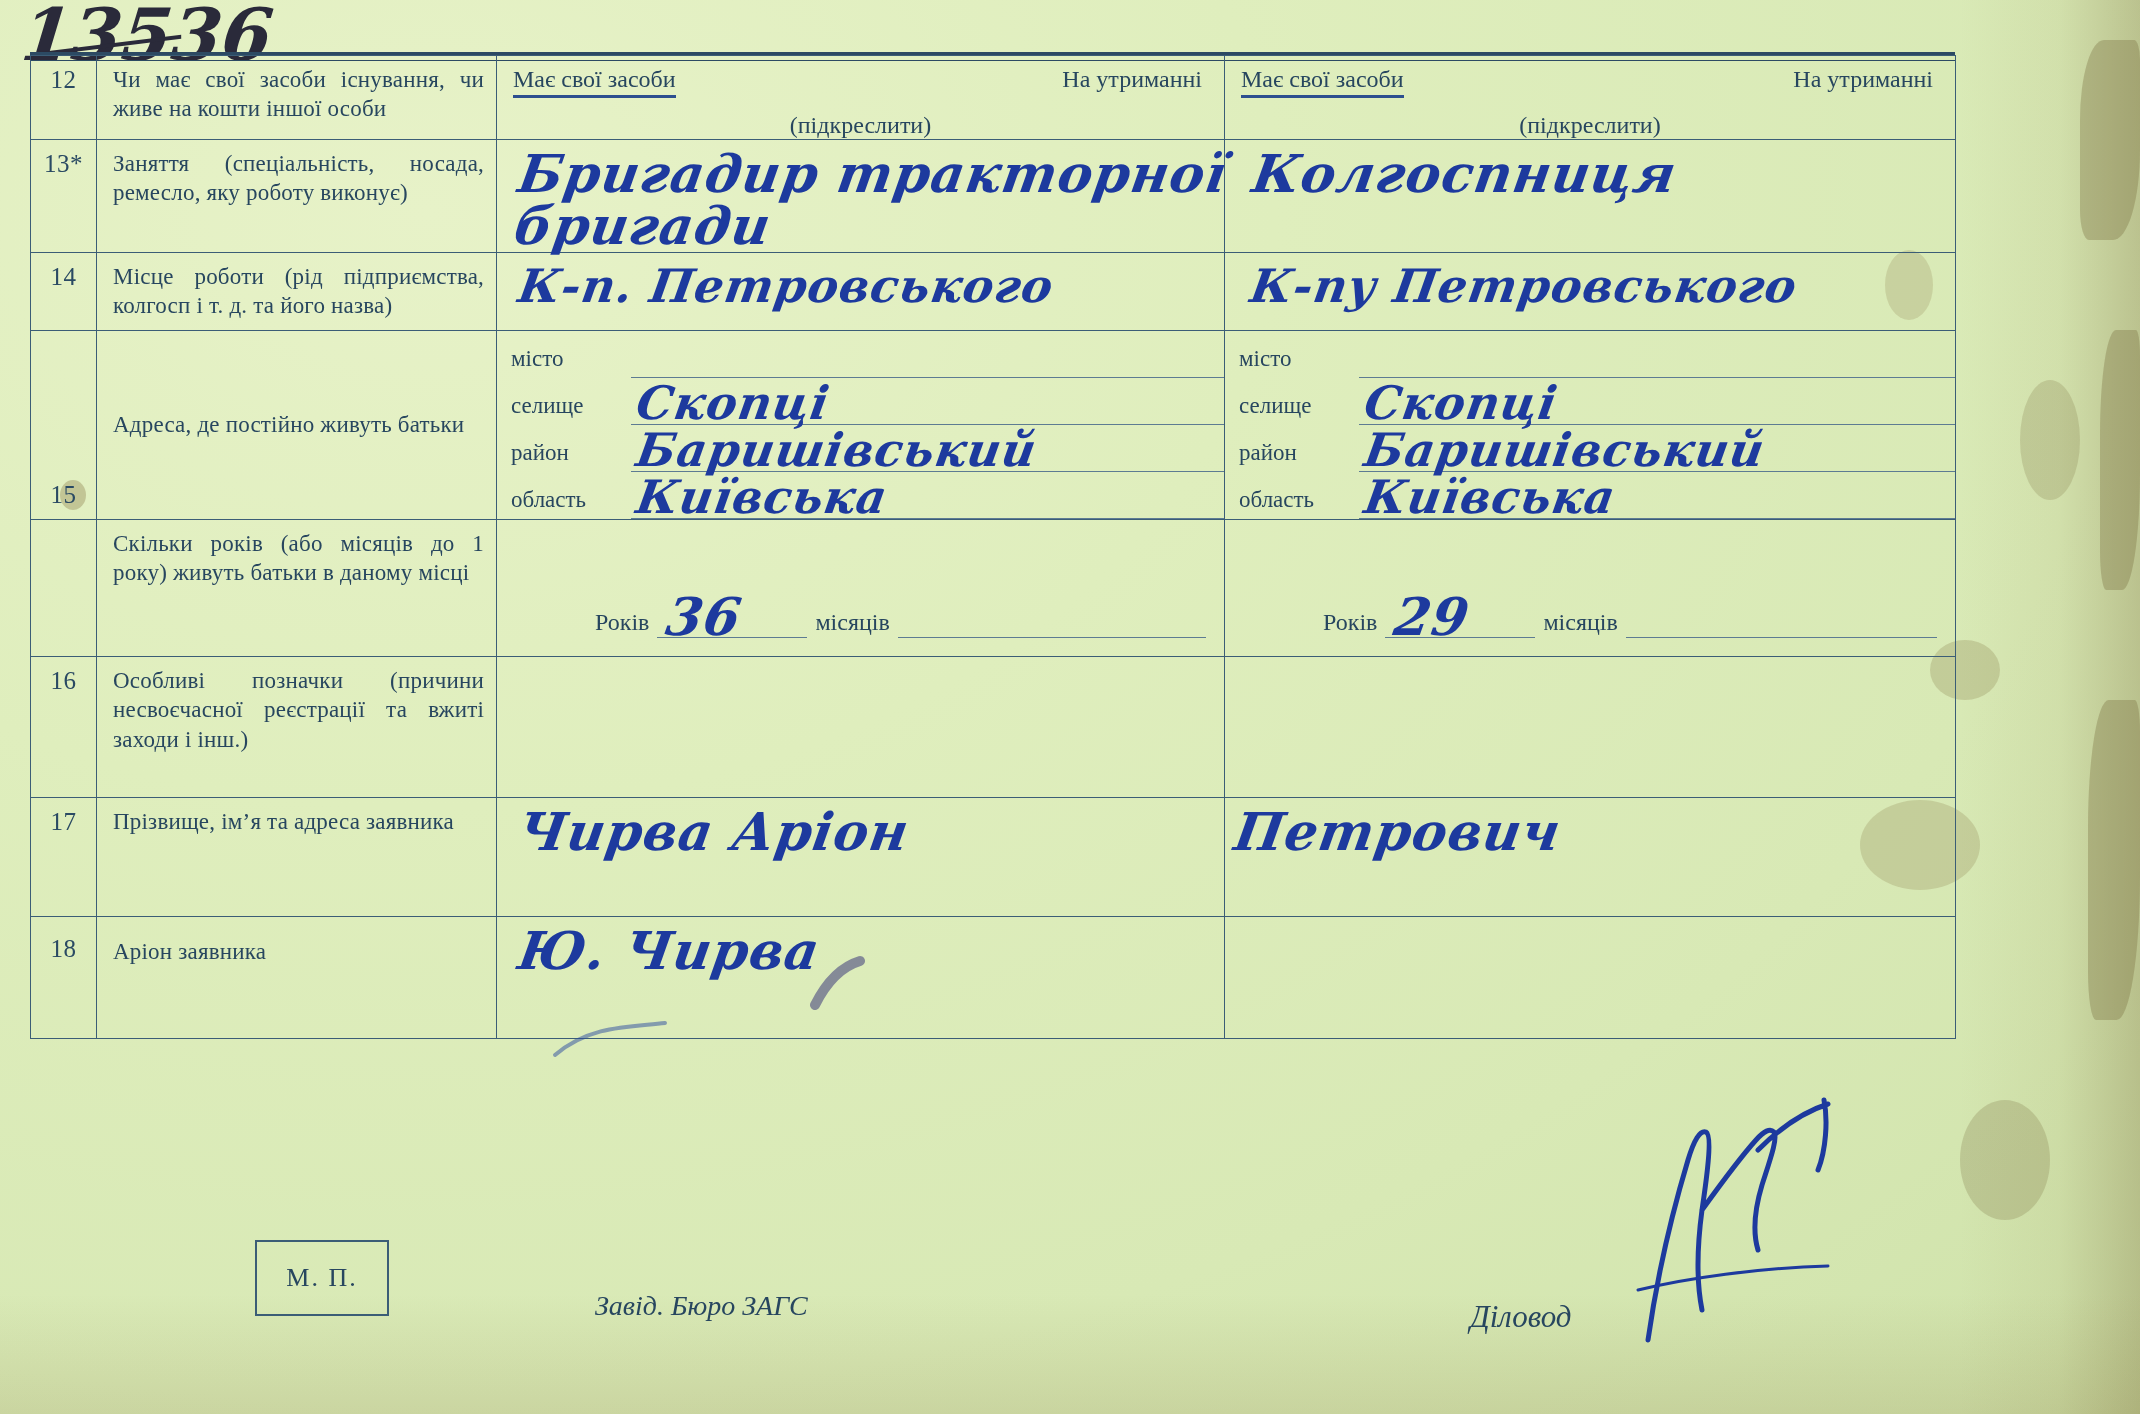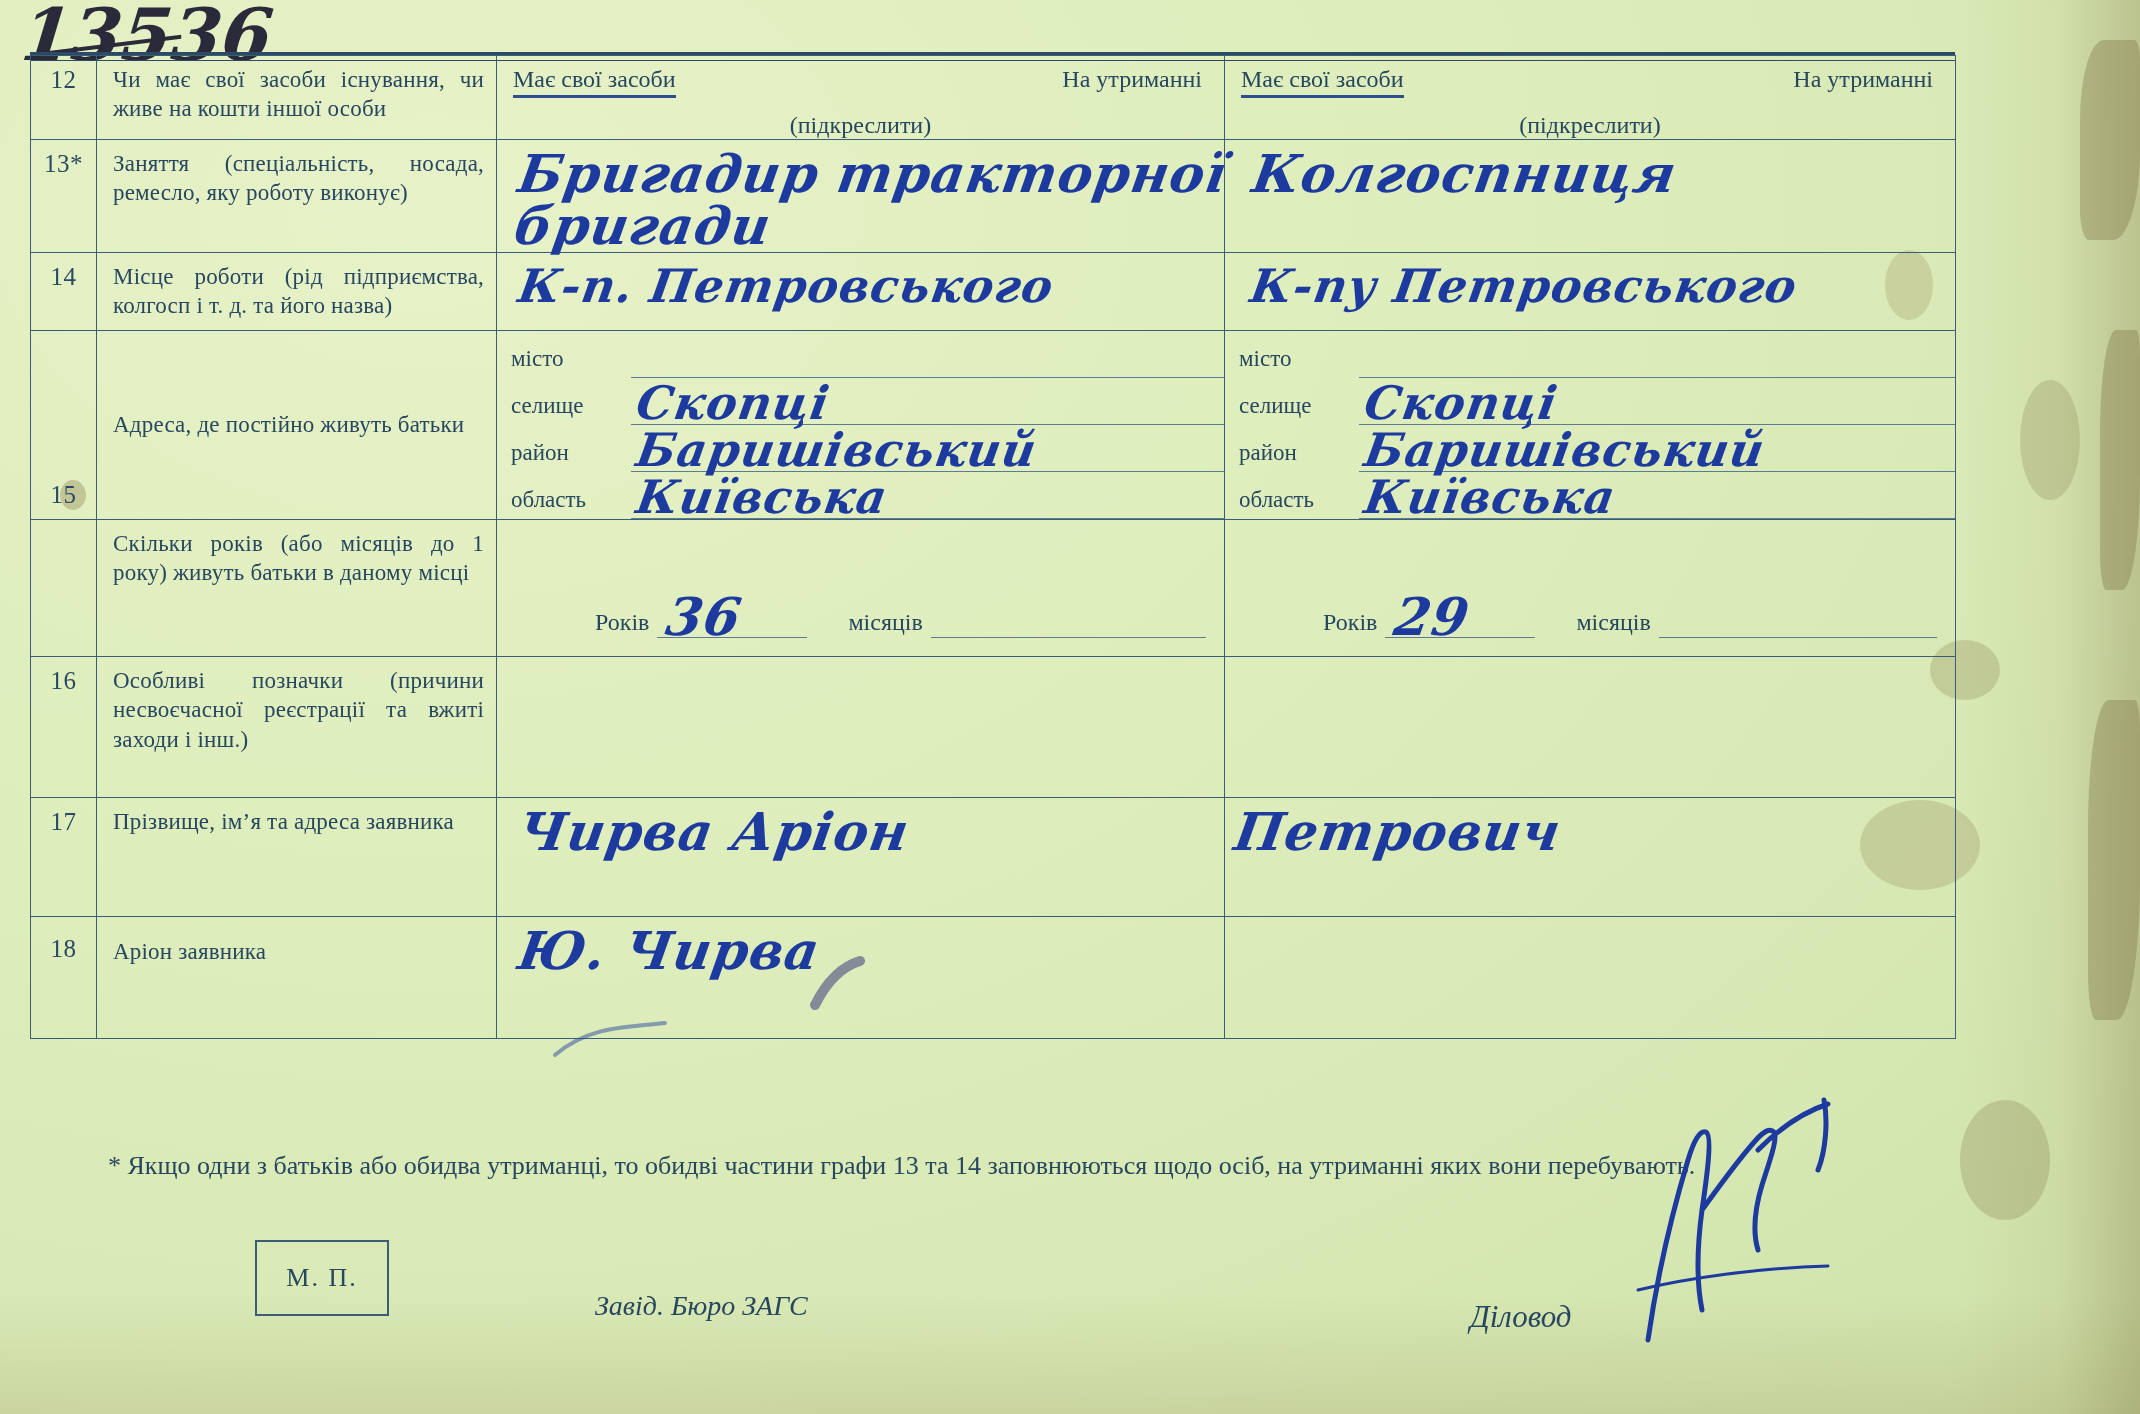--- a/index.html
+++ b/index.html
@@ -163,21 +163,21 @@
     left: 6px;
     bottom: -6px;
   }
 
   .years-row {
     display: flex;
     align-items: flex-end;
     padding: 0 18px 6px 18px;
     height: 56px;
   }
-  .years-row .lbl { font-size: 24px; color: #27465f; padding-bottom: 2px; margin-left: 33px;}
+  .years-row .lbl { font-size: 24px; color: #27465f; padding-bottom: 2px;}
   .years-row .fill {
     border-bottom: 1px solid #5d7b92;
     height: 30px;
     position: relative;
   }
   .fill-a { width: 150px; margin: 0 8px; }
   .fill-b { flex: 1; margin-left: 8px; }
   .years-row .fill .hw { position: absolute; left: 18px; bottom: -4px; }
 
   
@@ -459,23 +459,20 @@
         </td>
         <td class="col-m">
           <div class="hw-block"></div>
         </td>
       </tr>
 
       </tbody>
     </table>
   </div>
 
-  <div class="footnote">
-    <span class="ind"></span><span>* Якщо одни з батьків або обидва утриманці, то обидві частини графи 13 та 14 заповнюються щодо осіб, на утриманні яких вони перебувають.</span>
-  </div>
 
   <div class="mp">
     <span>М. П.</span>
   </div>
 
   <div class="sig-left">Завід. Бюро ЗАГС</div>
   <div class="sig-right">Діловод</div>
 
   <svg class="signature-scribble" viewBox="0 0 230 260">
     <path d="M20 250 C30 180 45 120 60 70 C66 50 72 40 78 42 C84 45 80 80 74 120 C70 150 68 190 74 220

